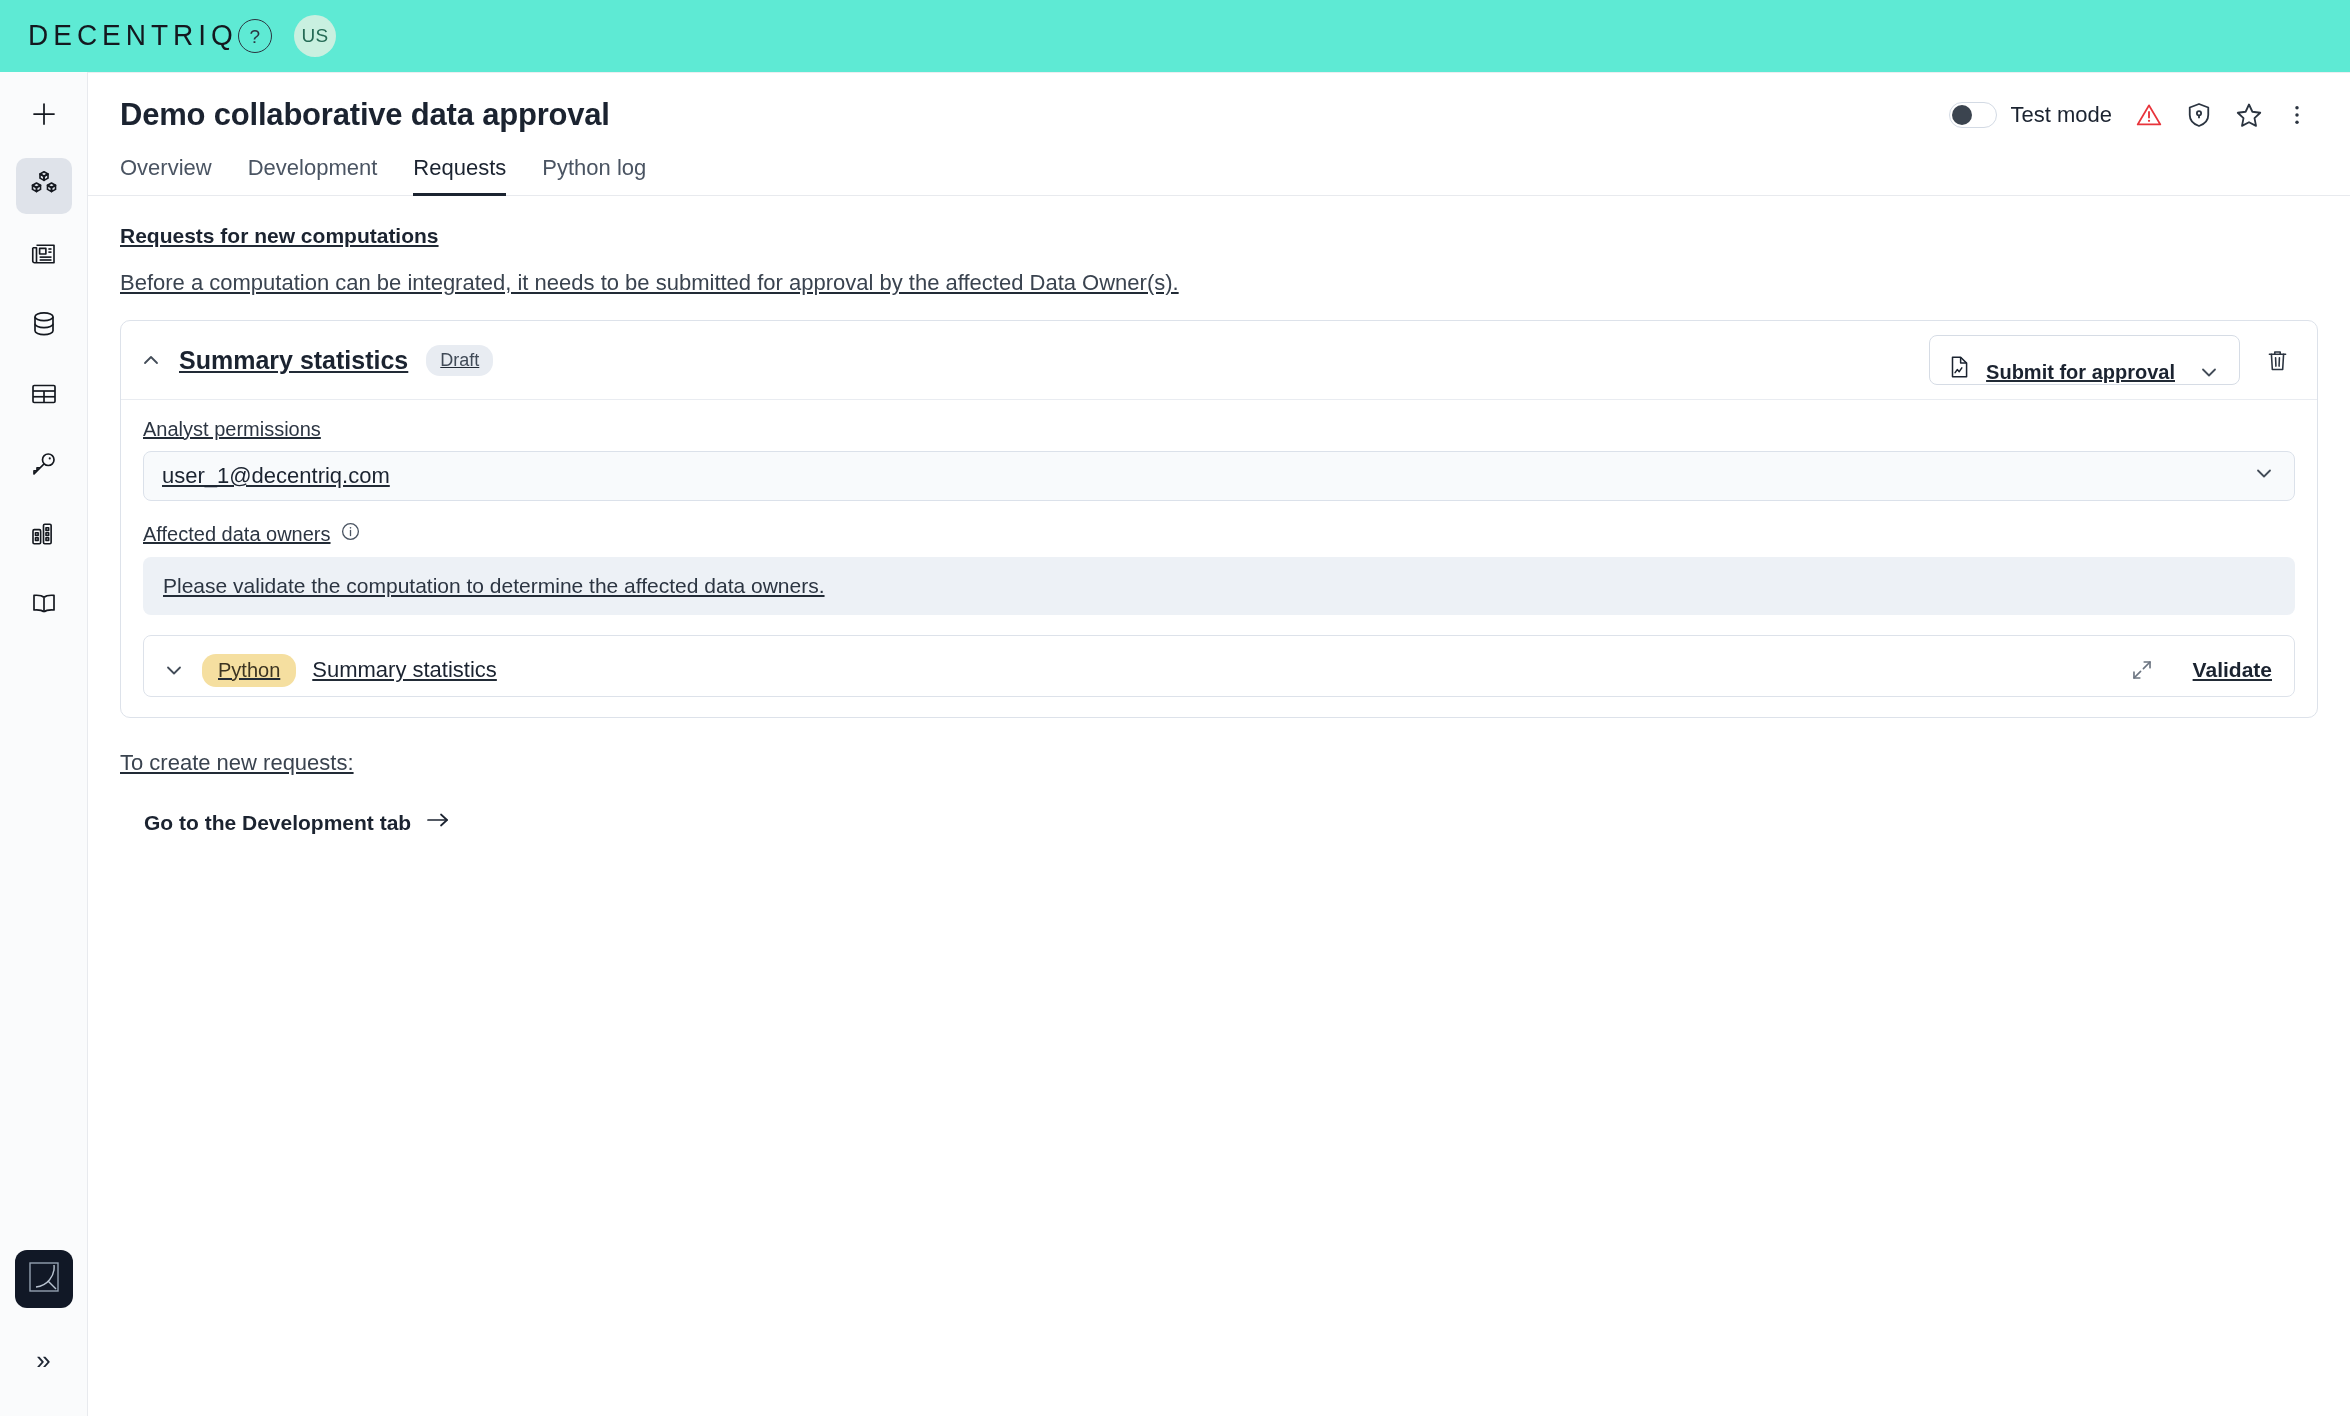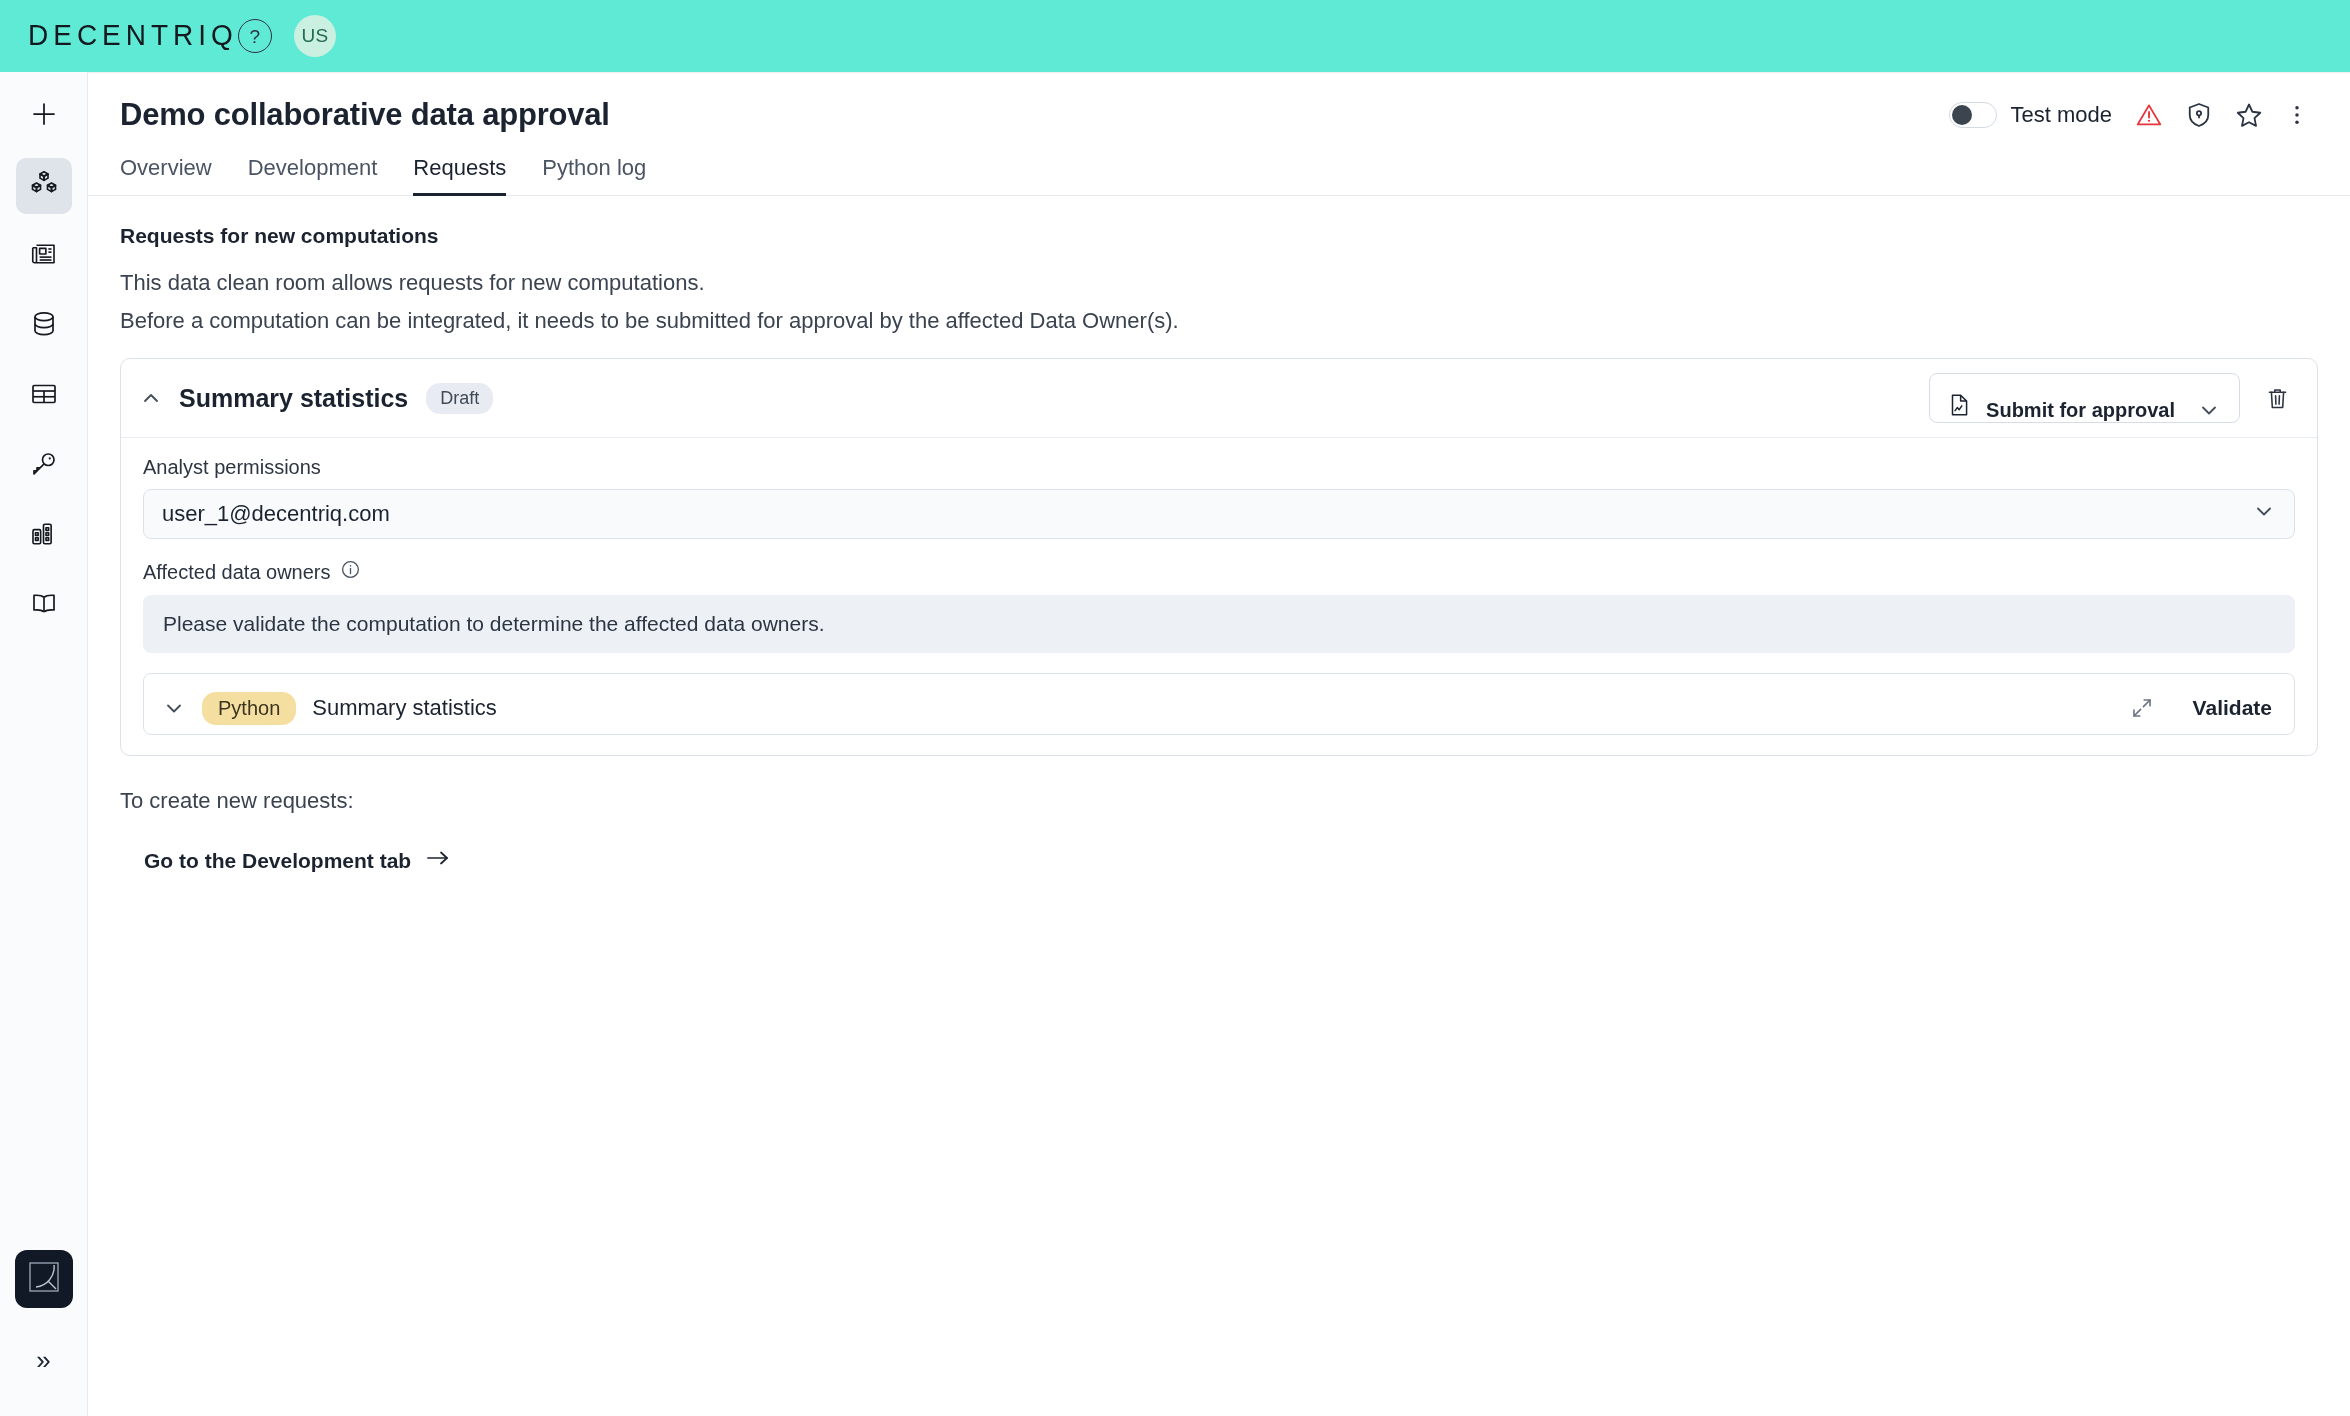--- a/index.html
+++ b/index.html
@@ -172,21 +172,21 @@
   .tab.active { color: #1b2330; }
   .tab.active::after {
     content: "";
     position: absolute;
     left: 18px; right: 18px; bottom: -1px;
     height: 3px;
     background: #1b2330;
   }
 
   
-  .content { padding: 28px 32px 0 32px; }
+  .content { padding: 28px 32px 0 32px; text-decoration: underline; }
   .sec-title {
     font-size: 21px;
     font-weight: bold;
     color: #1b2330;
     margin-bottom: 22px;
   }
   .sec-line {
     font-size: 22px;
     color: #3a434f;
     margin-bottom: 12px;
@@ -485,21 +485,20 @@
   <div class="tabs">
     <div class="tab">Overview</div>
     <div class="tab">Development</div>
     <div class="tab active">Requests</div>
     <div class="tab">Python log</div>
   </div>
 
   <div class="content">
 
     <div class="sec-title">Requests for new computations</div>
-    <div class="sec-line">This data clean room allows requests for new computations.</div>
     <div class="sec-line">Before a computation can be integrated, it needs to be submitted for approval by the affected Data Owner(s).</div>
 
     <div class="req-card">
 
       <div class="req-head">
         <div class="req-head-left">
           <span class="chev">
             <svg width="24" height="24" viewBox="0 0 24 24" fill="none" stroke="#434c58" stroke-width="1.8" stroke-linecap="round" stroke-linejoin="round">
               <polyline points="6,15 12,9 18,15"></polyline>
             </svg>

